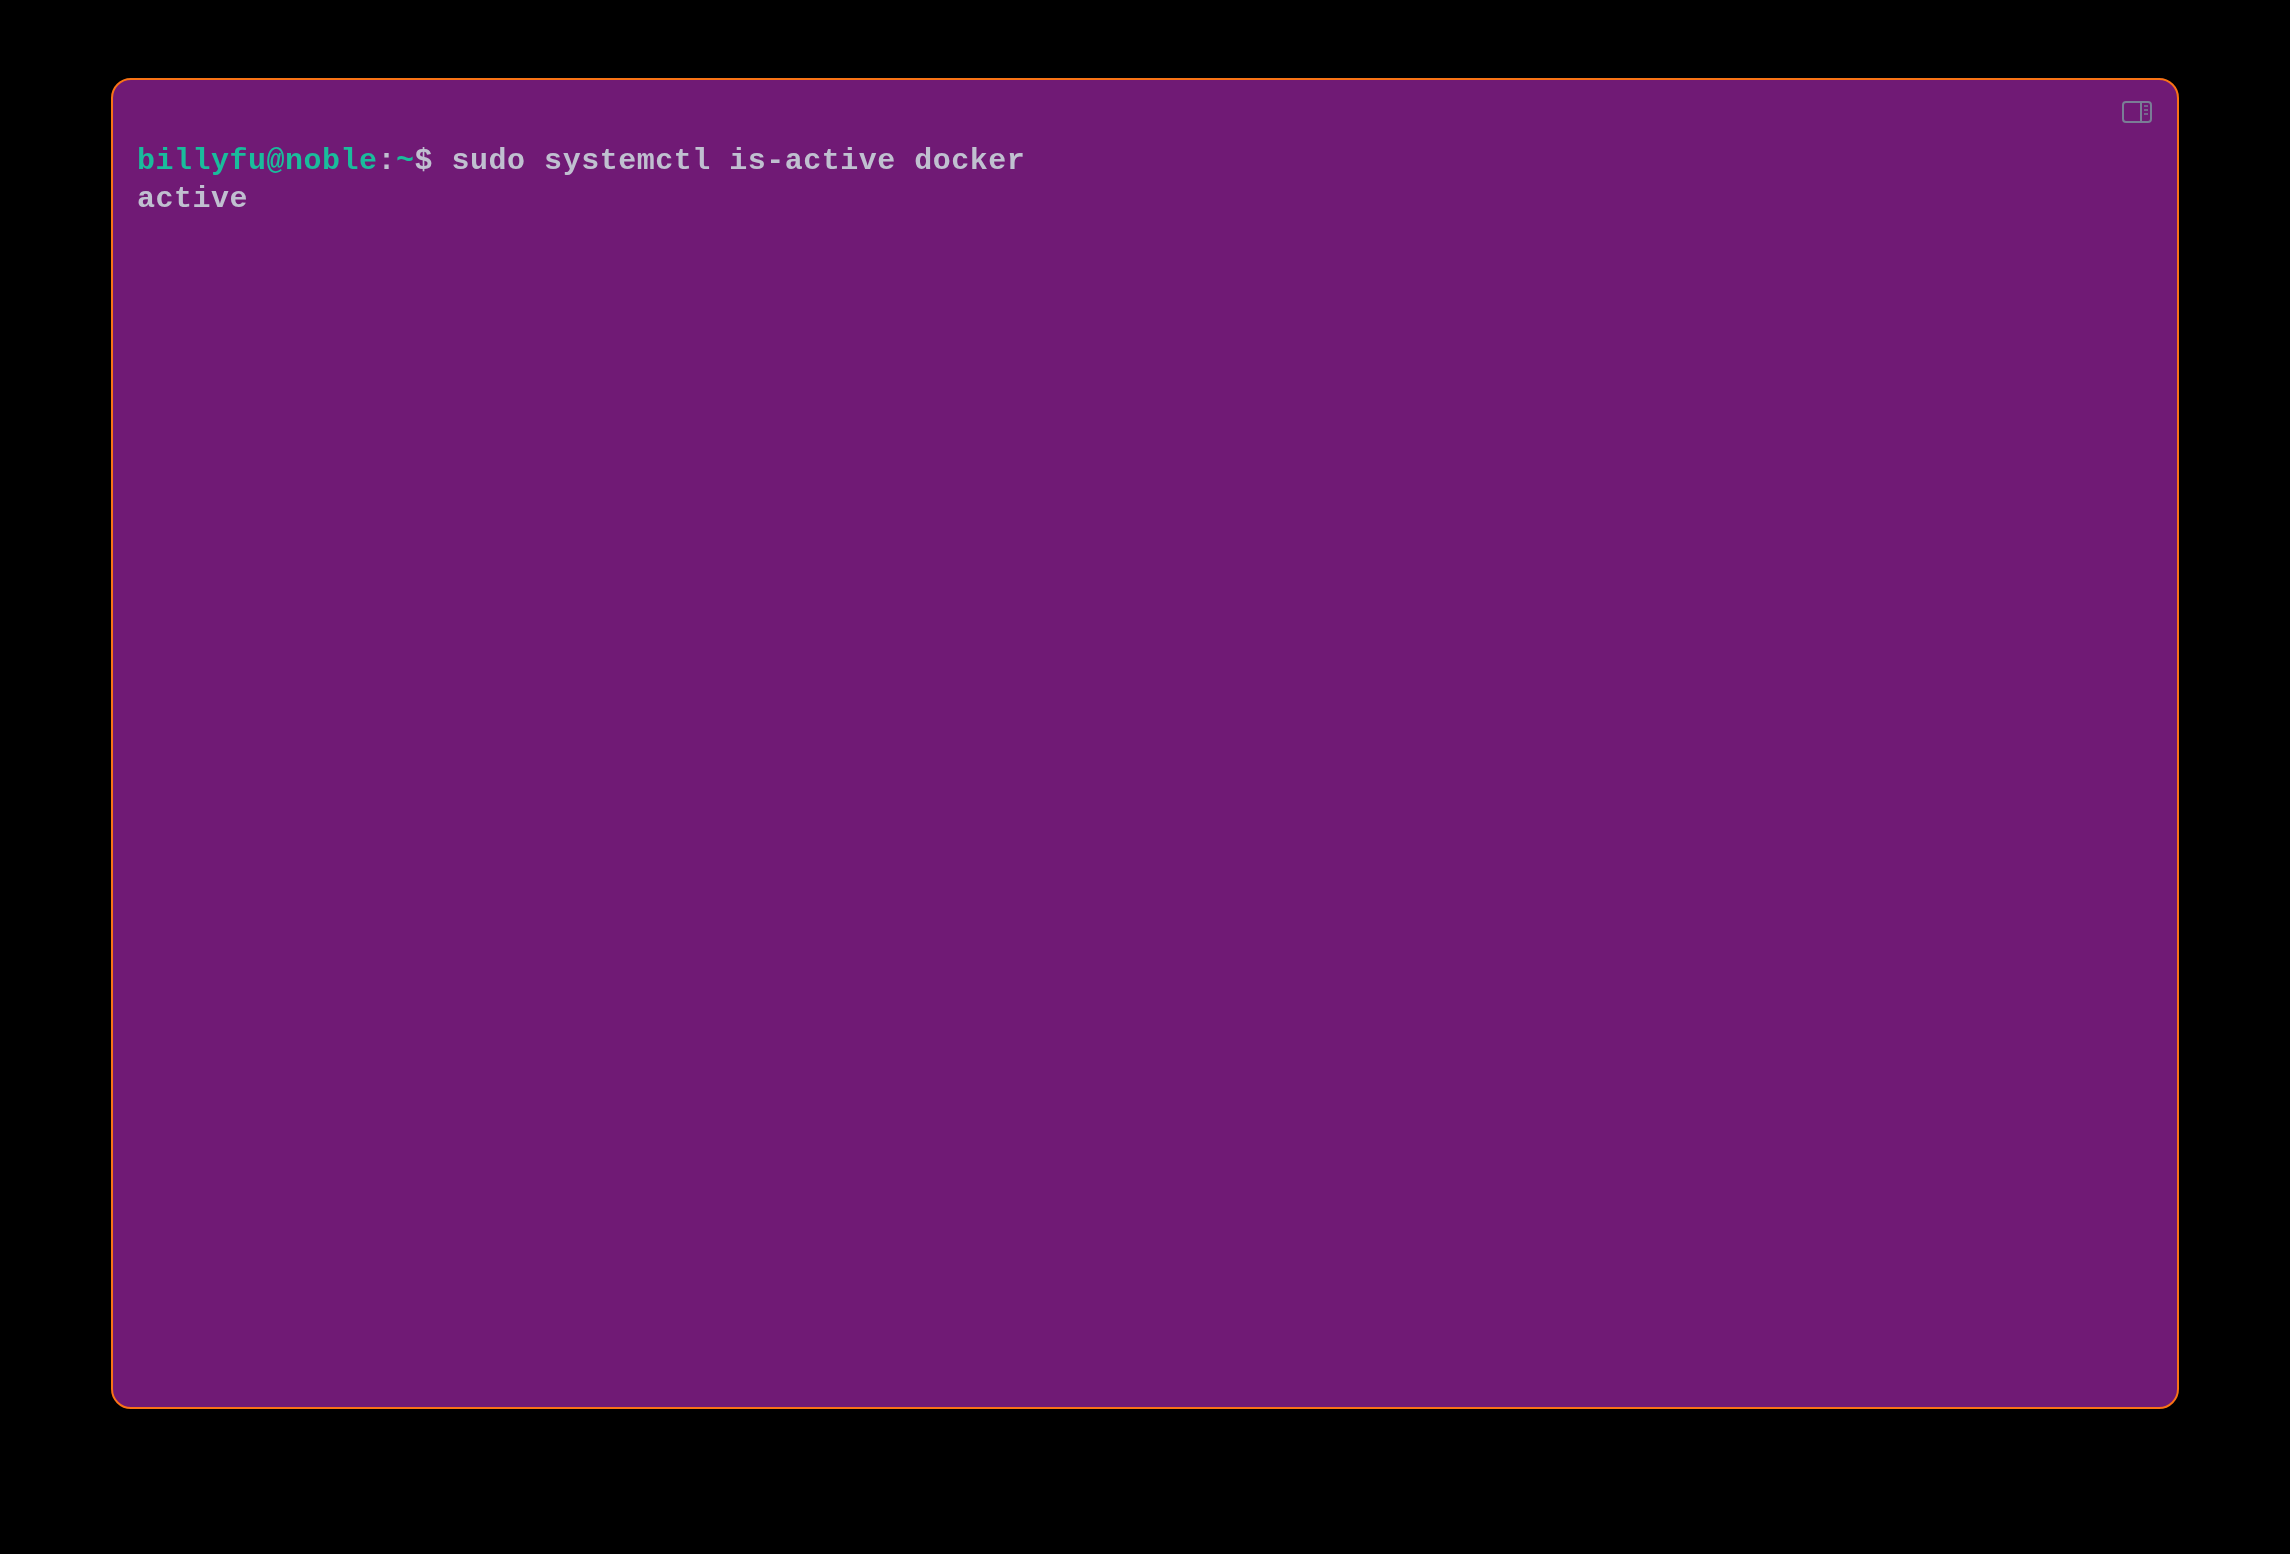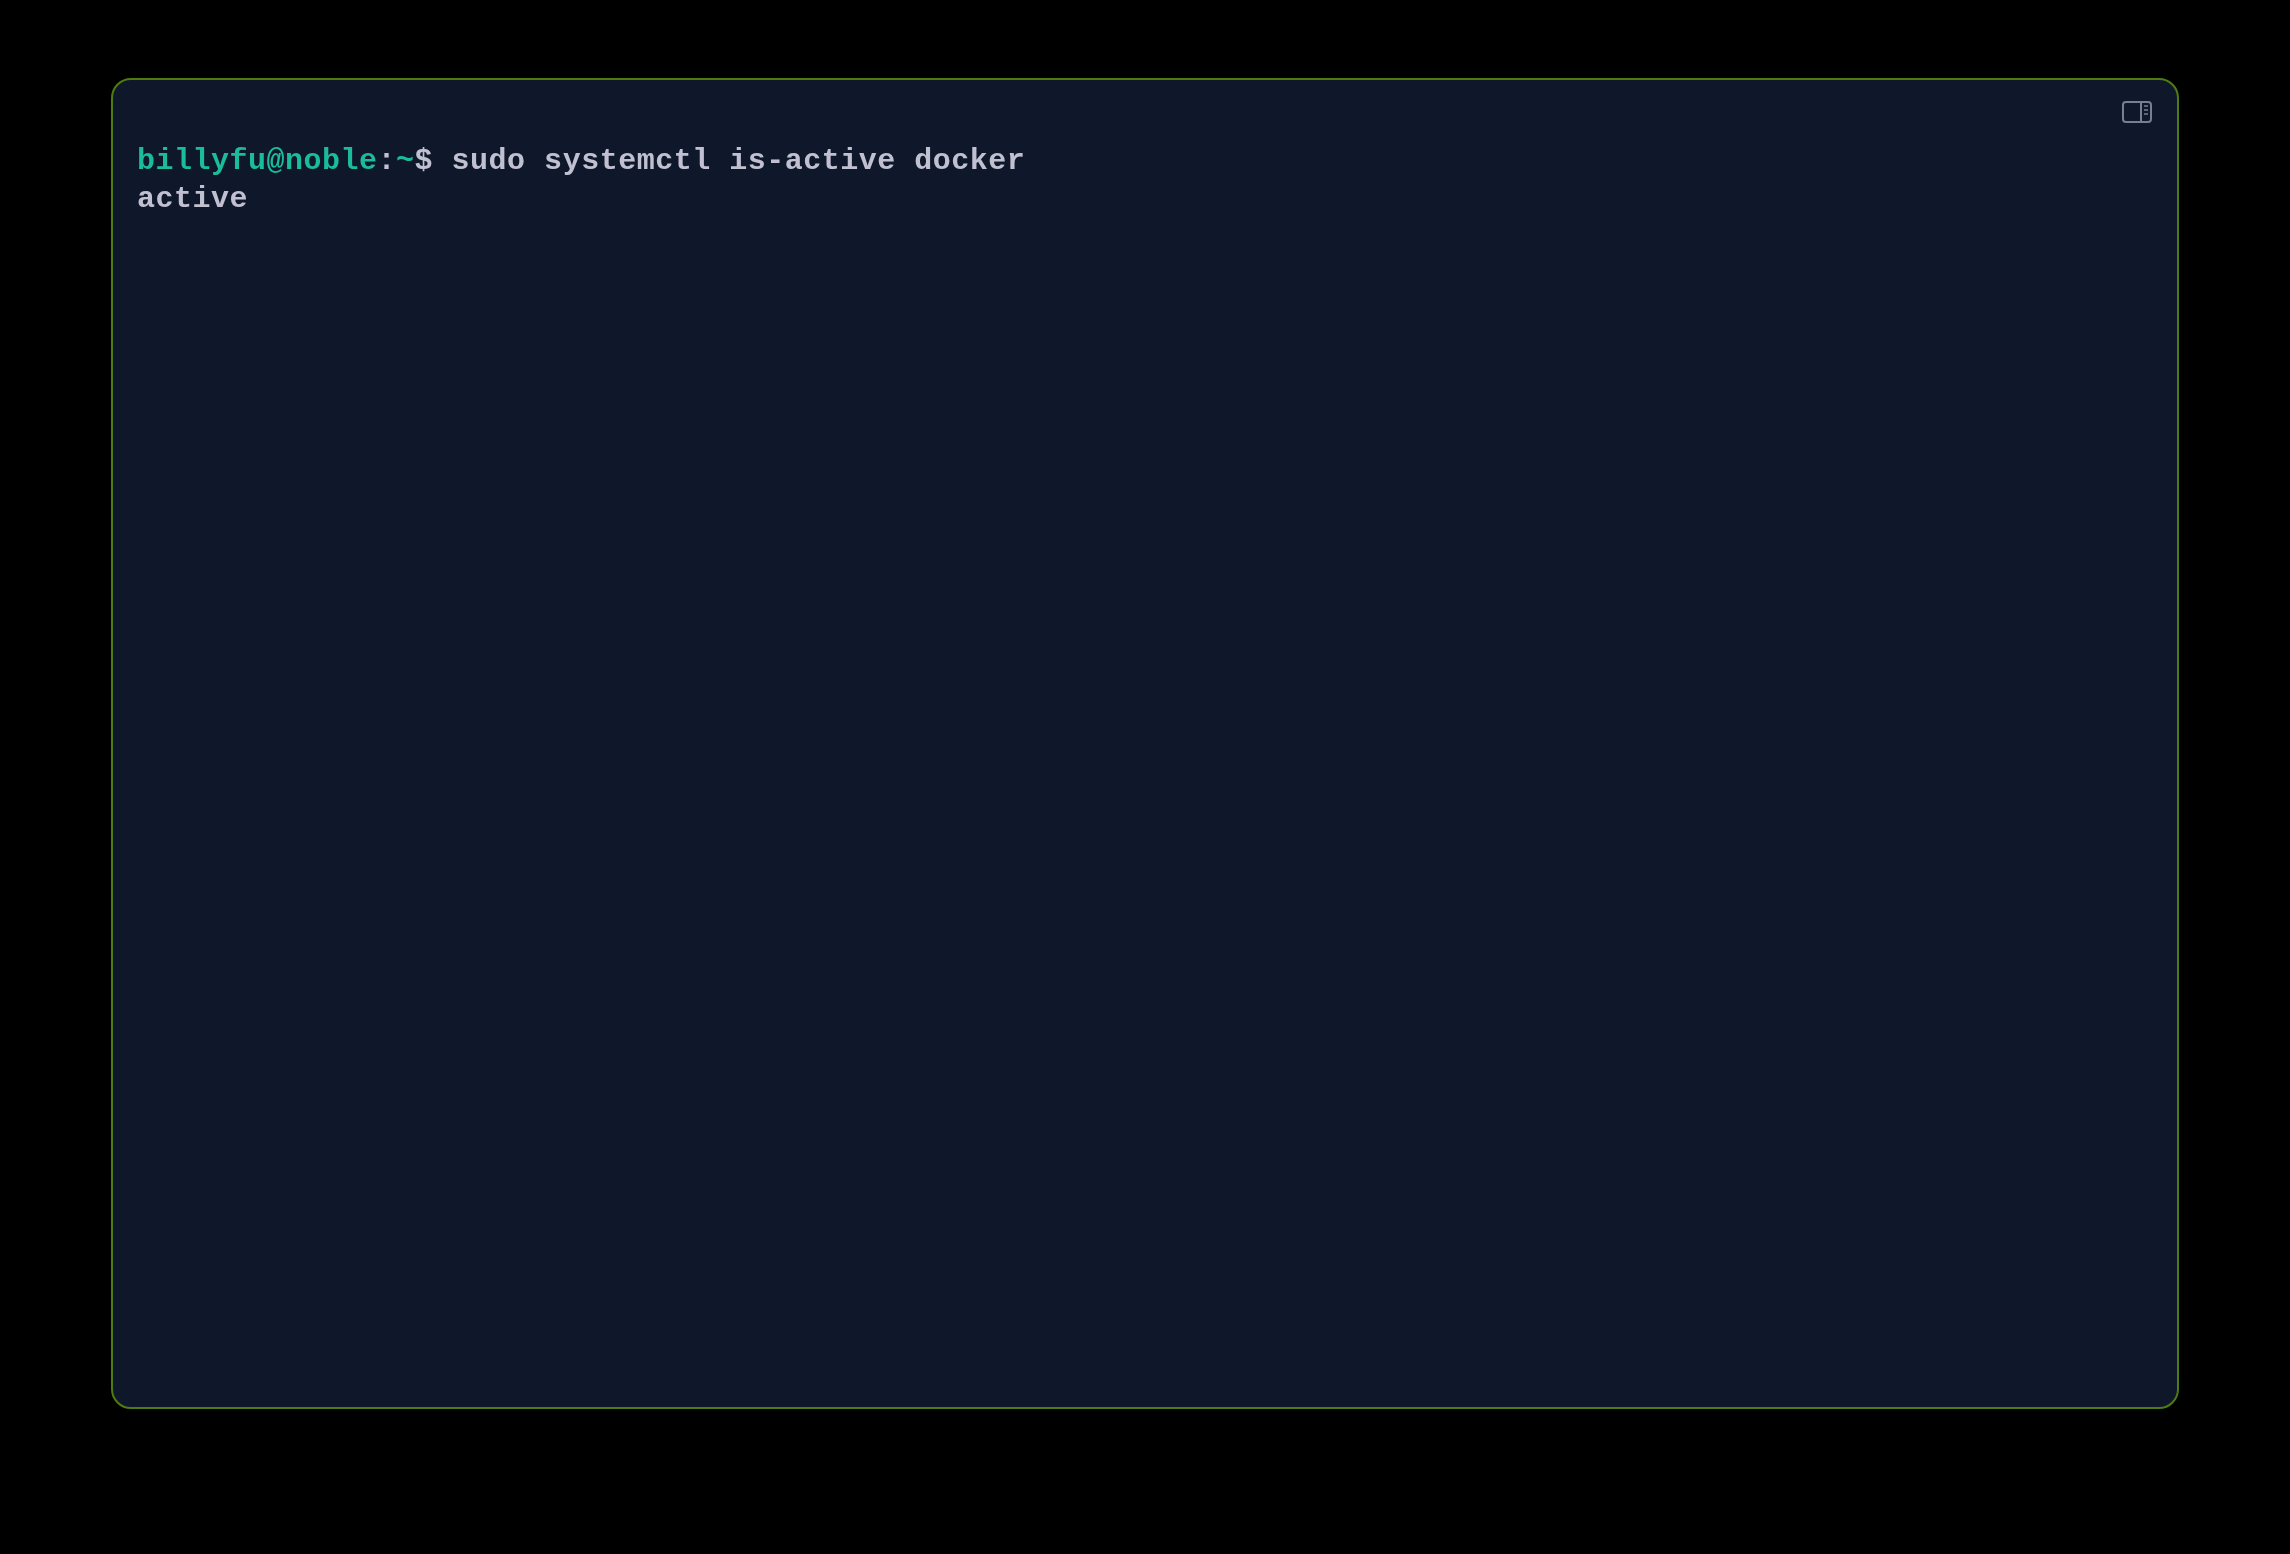--- a/index.html
+++ b/index.html
@@ -15,22 +15,22 @@
       display: flex;
       align-items: flex-start;
       justify-content: center;
       padding-top: 78px;
       font-family: 'SF Mono', 'Monaco', 'Menlo', 'Consolas', 'Courier New', monospace;
     }
 
     .terminal-window {
       width: 2068px;
       height: 1331px;
-      background: #0f172a;
-      border: 2px solid #4d7c0f;
+      background: #701a75;
+      border: 2px solid #f97316;
       border-radius: 20px;
       position: relative;
       overflow: hidden;
     }
 
     .window-controls {
       position: absolute;
       top: 18px;
       right: 22px;
       display: flex;

